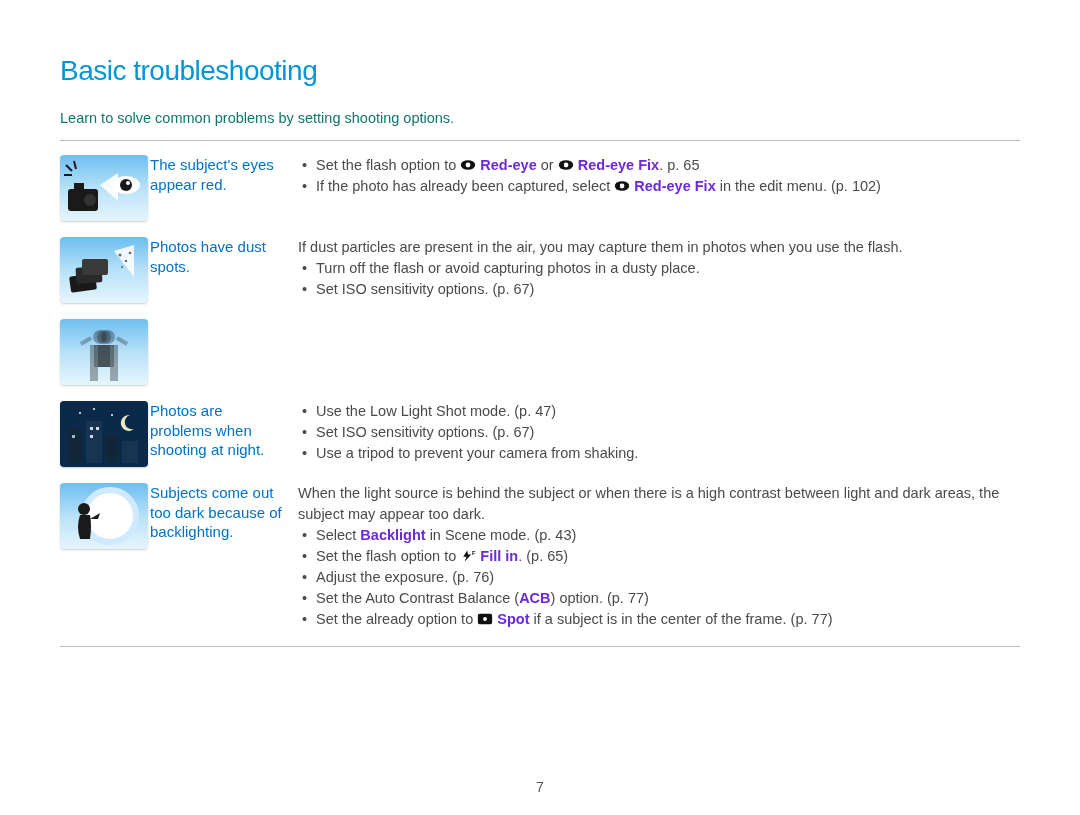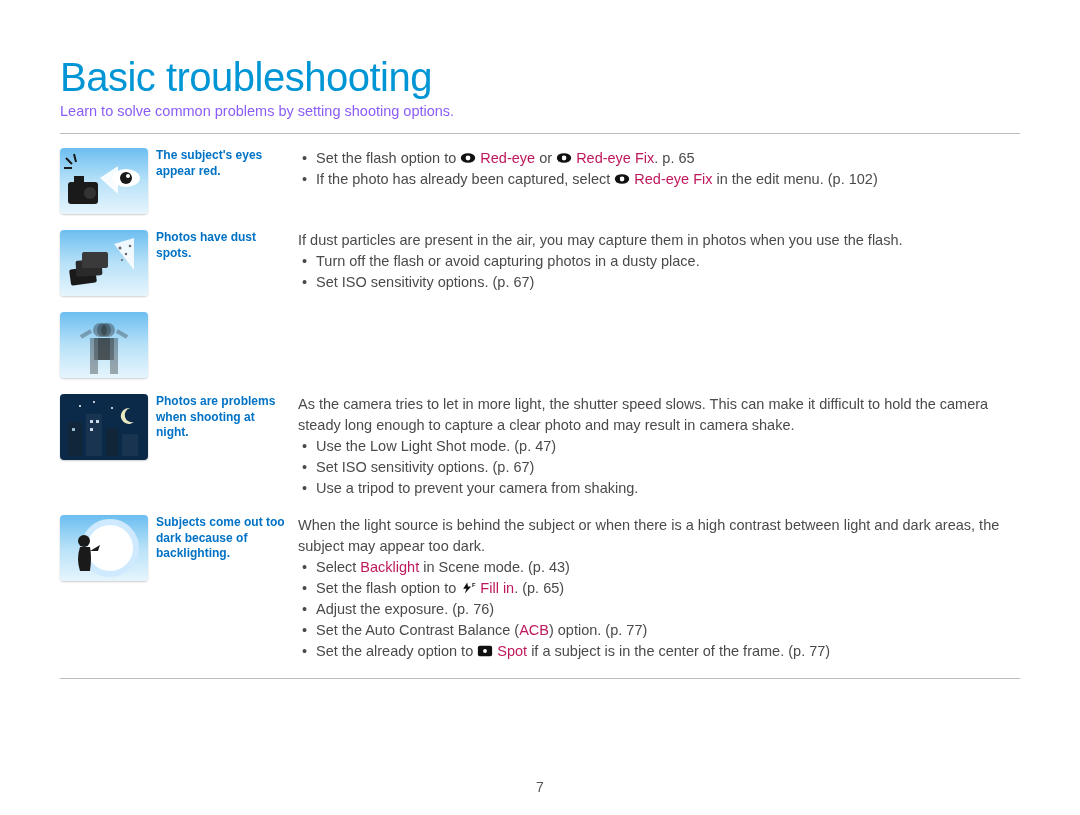--- a/index.html
+++ b/index.html
@@ -6,29 +6,29 @@
   body {
     font-family: Arial, Helvetica, sans-serif;
     background: #fff;
     color: #3b3b3b;
     width: 1080px;
     height: 815px;
     padding: 55px 60px 0 60px;
     position: relative;
   }
   h1.page-title {
-    font-size: 40px;
+    font-size: 28px;
     font-weight: 400;
     color: #0096d6;
     letter-spacing: -0.5px;
-    margin-bottom: 3px;
+    margin-bottom: 23px;
   }
   .intro {
     font-size: 14.5px;
-    color: #8b5cf6;
+    color: #0f766e;
     border-bottom: 1px solid #bcbcbc;
     padding-bottom: 14px;
     margin-bottom: 14px;
     font-weight: 400;
   }
   .row {
     display: flex;
     align-items: flex-start;
     margin-bottom: 16px;
   }
@@ -38,41 +38,41 @@
     flex: 0 0 88px;
     border-radius: 4px;
     background: linear-gradient(180deg, #6cbef0 0%, #b7e1f8 50%, #e6f5fd 100%);
     box-shadow: 0 1px 2px rgba(0,0,0,0.2);
     position: relative;
     overflow: hidden;
   }
   .thumb svg { width: 100%; height: 100%; display: block; }
   .label {
     flex: 0 0 150px;
-    padding: 0 10px 0 8px;
-    font-size: 12px;
-    font-weight: 700;
+    padding: 0 10px 0 2px;
+    font-size: 15px;
+    font-weight: 400;
     color: #0072c6;
     line-height: 1.3;
   }
   .desc {
     flex: 1;
     font-size: 14.5px;
     color: #4a4a4a;
     line-height: 1.45;
   }
   .desc .lead { display: block; }
   .desc ul { list-style: none; padding-left: 0; }
   .desc li::before {
     content: "•";
     display: inline-block;
     width: 14px;
     margin-left: 4px;
   }
-  .desc b { font-weight: 400; color: #be185d; }
+  .desc b { font-weight: 700; color: #6d28d9; }
   .icon-inline {
     display: inline-block;
     vertical-align: -2px;
     width: 16px; height: 14px;
   }
   .sep {
     border: none;
     border-top: 1px solid #bcbcbc;
     margin-top: 6px;
   }
@@ -175,21 +175,20 @@
           <rect x="36" y="26" width="3" height="3" fill="#cde"></rect>
           <rect x="30" y="34" width="3" height="3" fill="#cde"></rect>
           <rect x="12" y="34" width="3" height="3" fill="#9bc"></rect>
           <circle cx="20" cy="12" r="1" fill="#fff"></circle>
           <circle cx="34" cy="8" r="1" fill="#fff"></circle>
           <circle cx="52" cy="14" r="1" fill="#fff"></circle>
         </svg>
       </div>
       <div class="label">Photos are problems when shooting at night.</div>
       <div class="desc">
-        <span class="lead">As the camera tries to let in more light, the shutter speed slows. This can make it difficult to hold the camera steady long enough to capture a clear photo and may result in camera shake.</span>
         <ul>
           <li><span>Use the Low Light Shot mode. (p. 47)</span></li>
           <li><span>Set ISO sensitivity options. (p. 67)</span></li>
           <li><span>Use a tripod to prevent your camera from shaking.</span></li>
         </ul>
       </div>
     </div>
     <div class="row">
       <div class="thumb">
         <svg viewBox="0 0 88 66">

